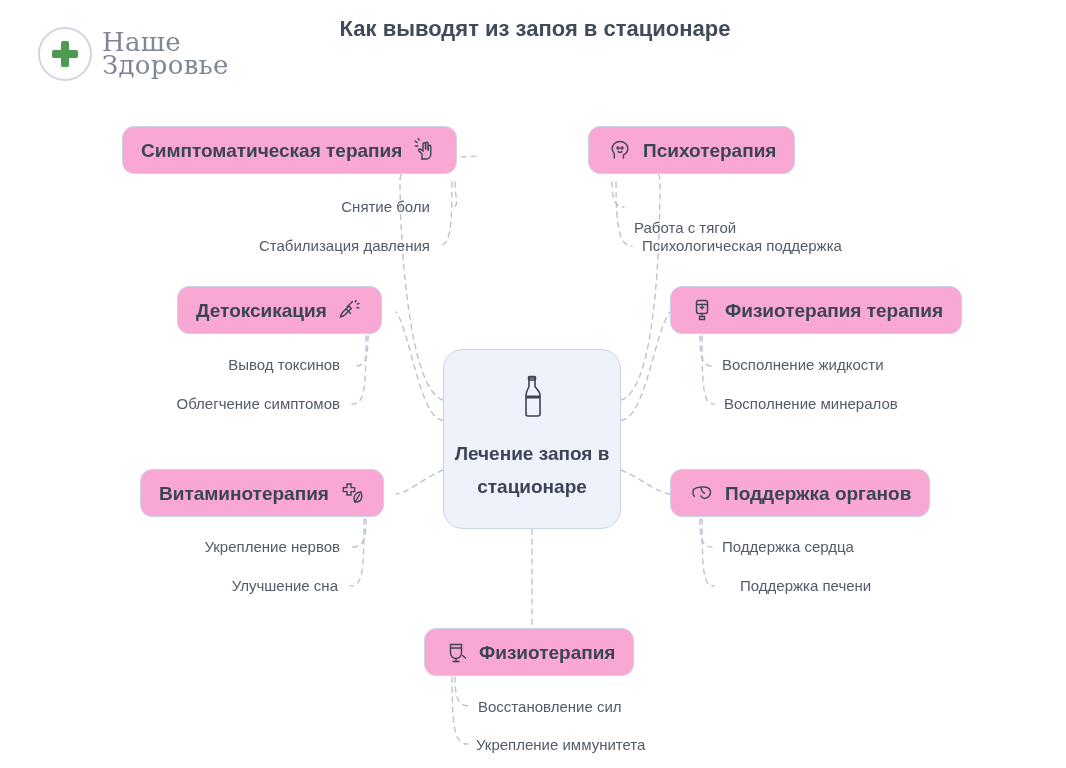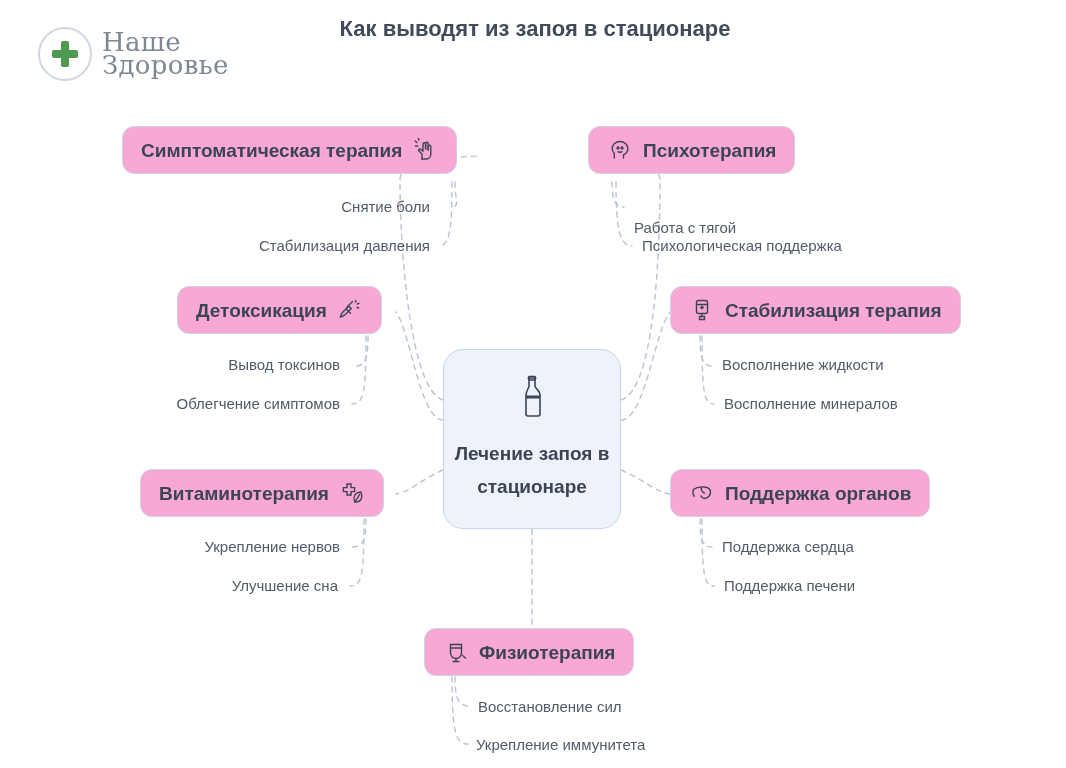--- a/index.html
+++ b/index.html
@@ -261,21 +261,21 @@
 <div class="node" style="left:670px; top:286px;">
   <span class="icon">
     <svg width="24" height="24" viewBox="0 0 24 24" fill="none" stroke="#3b4453" stroke-width="1.4" stroke-linecap="round">
       <rect x="6.5" y="2.5" width="11" height="13" rx="2"></rect>
       <path d="M6.5 6.5h11"></path>
       <path d="M12 15.5v3"></path>
       <path d="M9.5 18.5h5v3h-5z"></path>
       <path d="M10.5 9.5h3M12 8v3"></path>
     </svg>
   </span>
-  <span class="label">Стабилизация терапия</span>
+  <span class="label">Физиотерапия терапия</span>
 </div>
 <div class="sub" style="left:722px; top:356px;">Восполнение жидкости</div>
 <div class="sub" style="left:724px; top:395px;">Восполнение минералов</div>
 
 <div class="node icon-right" style="left:140px; top:469px;">
   <span class="label">Витаминотерапия</span>
   <span class="icon">
     <svg width="26" height="24" viewBox="0 0 26 24" fill="none" stroke="#3b4453" stroke-width="1.4" stroke-linecap="round">
       <path d="M8 3h4v3.6h3.6v4H12V14H8v-3.4H4.4v-4H8z"></path>
       <path d="M22 11c-4 0-7 2.5-7 6 0 2 1 4 1 4s5 .4 6.4-3.4C23.3 15 22 11 22 11z"></path>
@@ -290,21 +290,21 @@
   <span class="icon">
     <svg width="24" height="24" viewBox="0 0 24 24" fill="none" stroke="#3b4453" stroke-width="1.4" stroke-linecap="round">
       <path d="M3.5 8.5c3-2.5 8.5-3 12.5-2.2 3 .6 4.5 2.5 4.5 5 0 3.2-2.6 6.2-6 6.2-2.2 0-3-1.4-3.6-2.6"></path>
       <path d="M3.5 8.5c-.8 2.2-.6 5 .8 6.8"></path>
       <path d="M11 6.8c.2 2.4 1.4 4.4 3.4 5.4"></path>
     </svg>
   </span>
   <span class="label">Поддержка органов</span>
 </div>
 <div class="sub" style="left:722px; top:538px;">Поддержка сердца</div>
-<div class="sub" style="left:724px; top:577px;">Поддержка печени</div>
+<div class="sub" style="left:740px; top:577px;">Поддержка печени</div>
 
 <div class="node" style="left:424px; top:628px;">
   <span class="icon">
     <svg width="24" height="24" viewBox="0 0 24 24" fill="none" stroke="#3b4453" stroke-width="1.4" stroke-linecap="round">
       <path d="M6.5 4.5h11v8.5a5.5 5.5 0 0 1-11 0z"></path>
       <path d="M6.5 8h11"></path>
       <path d="M12 18.5v3"></path>
       <path d="M9 21.5h6"></path>
       <path d="M18.5 15.5 21.5 18"></path>
     </svg>

